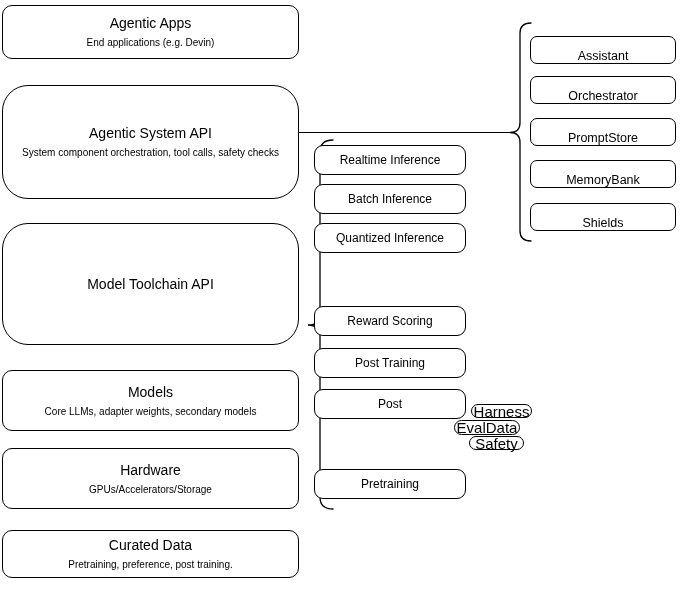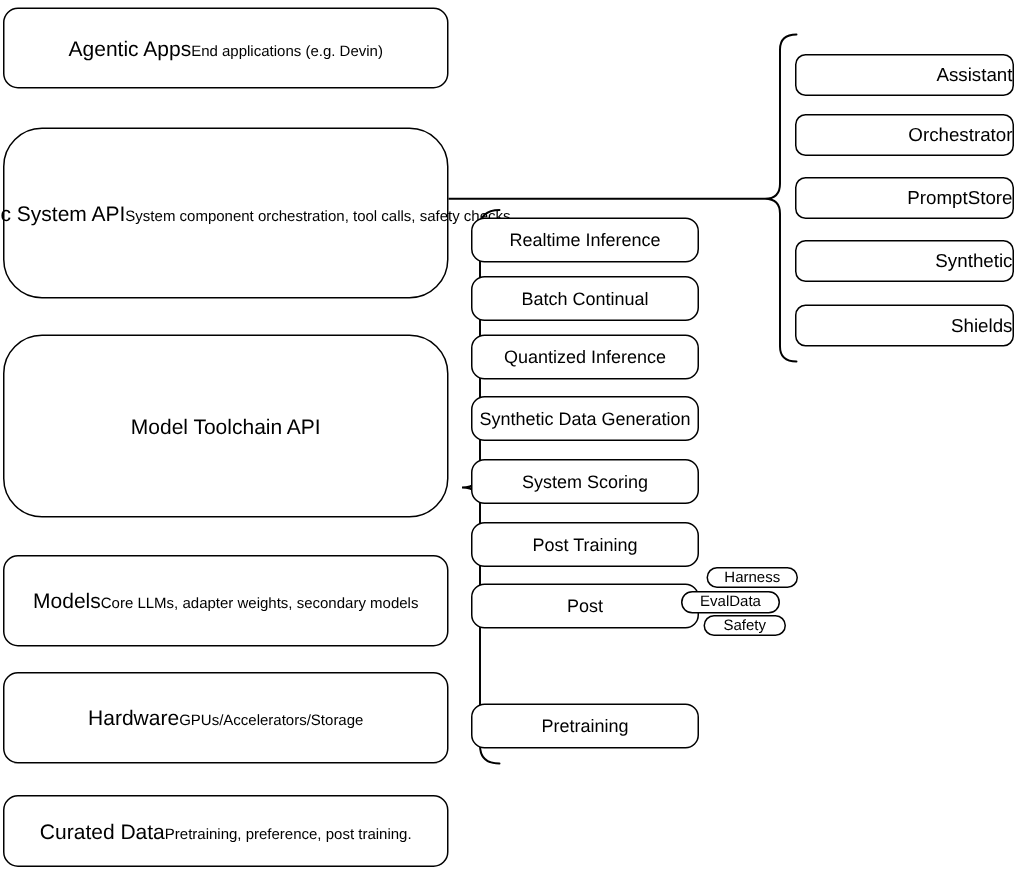--- a/index.html
+++ b/index.html
@@ -16,21 +16,21 @@
     left: 0; top: 0;
     width: 682px; height: 591px;
     z-index: 0;
   }
   .box {
     position: absolute;
     box-sizing: border-box;
     background: #fff;
     border: 1.3px solid #000;
     display: flex;
-    flex-direction: row;
+    flex-direction: column;
     align-items: center;
     justify-content: center;
     text-align: center;
     z-index: 1;
   }
   .lbox { left: 2px; width: 297px; }
   .ltitle { font-size: 14px; line-height: 17px; white-space: nowrap; }
   .lsub   { font-size: 10px; line-height: 13px; margin-top: 4px; white-space: nowrap; }
   .mbox {
     left: 314px; width: 152px; height: 30px;
@@ -42,23 +42,24 @@
   }
   .pill {
     position: absolute;
     box-sizing: border-box;
     background: #fff;
     border: 1.3px solid #000;
     border-radius: 8px;
     display: flex;
     align-items: center;
     justify-content: center;
-    font-size: 10px;
+    font-size: 15px;
     white-space: nowrap;
     z-index: 3;
+    margin-top: 26px;
   }
 </style>
 </head>
 <body>
 
 <div class="canvas">
 
   <svg class="connectors" viewBox="0 0 682 591">
     <path d="M 299 132.5 L 510 132.5" fill="none" stroke-width="1.2" stroke="#000000"></path>
     <path d="M 531 23 Q 520 23 520 33 L 520 122.5 Q 520 132.5 510 132.5 Q 520 132.5 520 142.5 L 520 231 Q 520 241 531 241" fill="none" stroke-width="1.3" stroke-linecap="round" stroke="#000000"></path>
@@ -91,30 +92,27 @@
 
   <div class="box lbox" style="top:530px;height:48px;border-radius:10px">
     <div class="ltitle">Curated Data</div>
     <div class="lsub">Pretraining, preference, post training.</div>
   </div>
 
   <div class="box mbox" style="top:145px">
     <span>Realtime Inference</span>
   </div>
   <div class="box mbox" style="top:184px">
-    <span>Batch Continual</span>
+    <span>Batch Inference</span>
   </div>
   <div class="box mbox" style="top:223px">
     <span>Quantized Inference</span>
   </div>
-  <div class="box mbox" style="top:264px">
-    <span>Synthetic Data Generation</span>
-  </div>
   <div class="box mbox" style="top:306px">
-    <span>System Scoring</span>
+    <span>Reward Scoring</span>
   </div>
   <div class="box mbox" style="top:348px">
     <span>Post Training</span>
   </div>
   <div class="box mbox" style="top:389px">
     <span>Post</span>
   </div>
   <div class="box mbox" style="top:469px">
     <span>Pretraining</span>
   </div>
@@ -132,19 +130,19 @@
   <div class="box rbox" style="top:36px">
     <span>Assistant</span>
   </div>
   <div class="box rbox" style="top:76px">
     <span>Orchestrator</span>
   </div>
   <div class="box rbox" style="top:118px">
     <span>PromptStore</span>
   </div>
   <div class="box rbox" style="top:160px">
-    <span>Synthetic</span>
+    <span>MemoryBank</span>
   </div>
   <div class="box rbox" style="top:203px">
     <span>Shields</span>
   </div>
 
 </div>
 
 </body></html>

